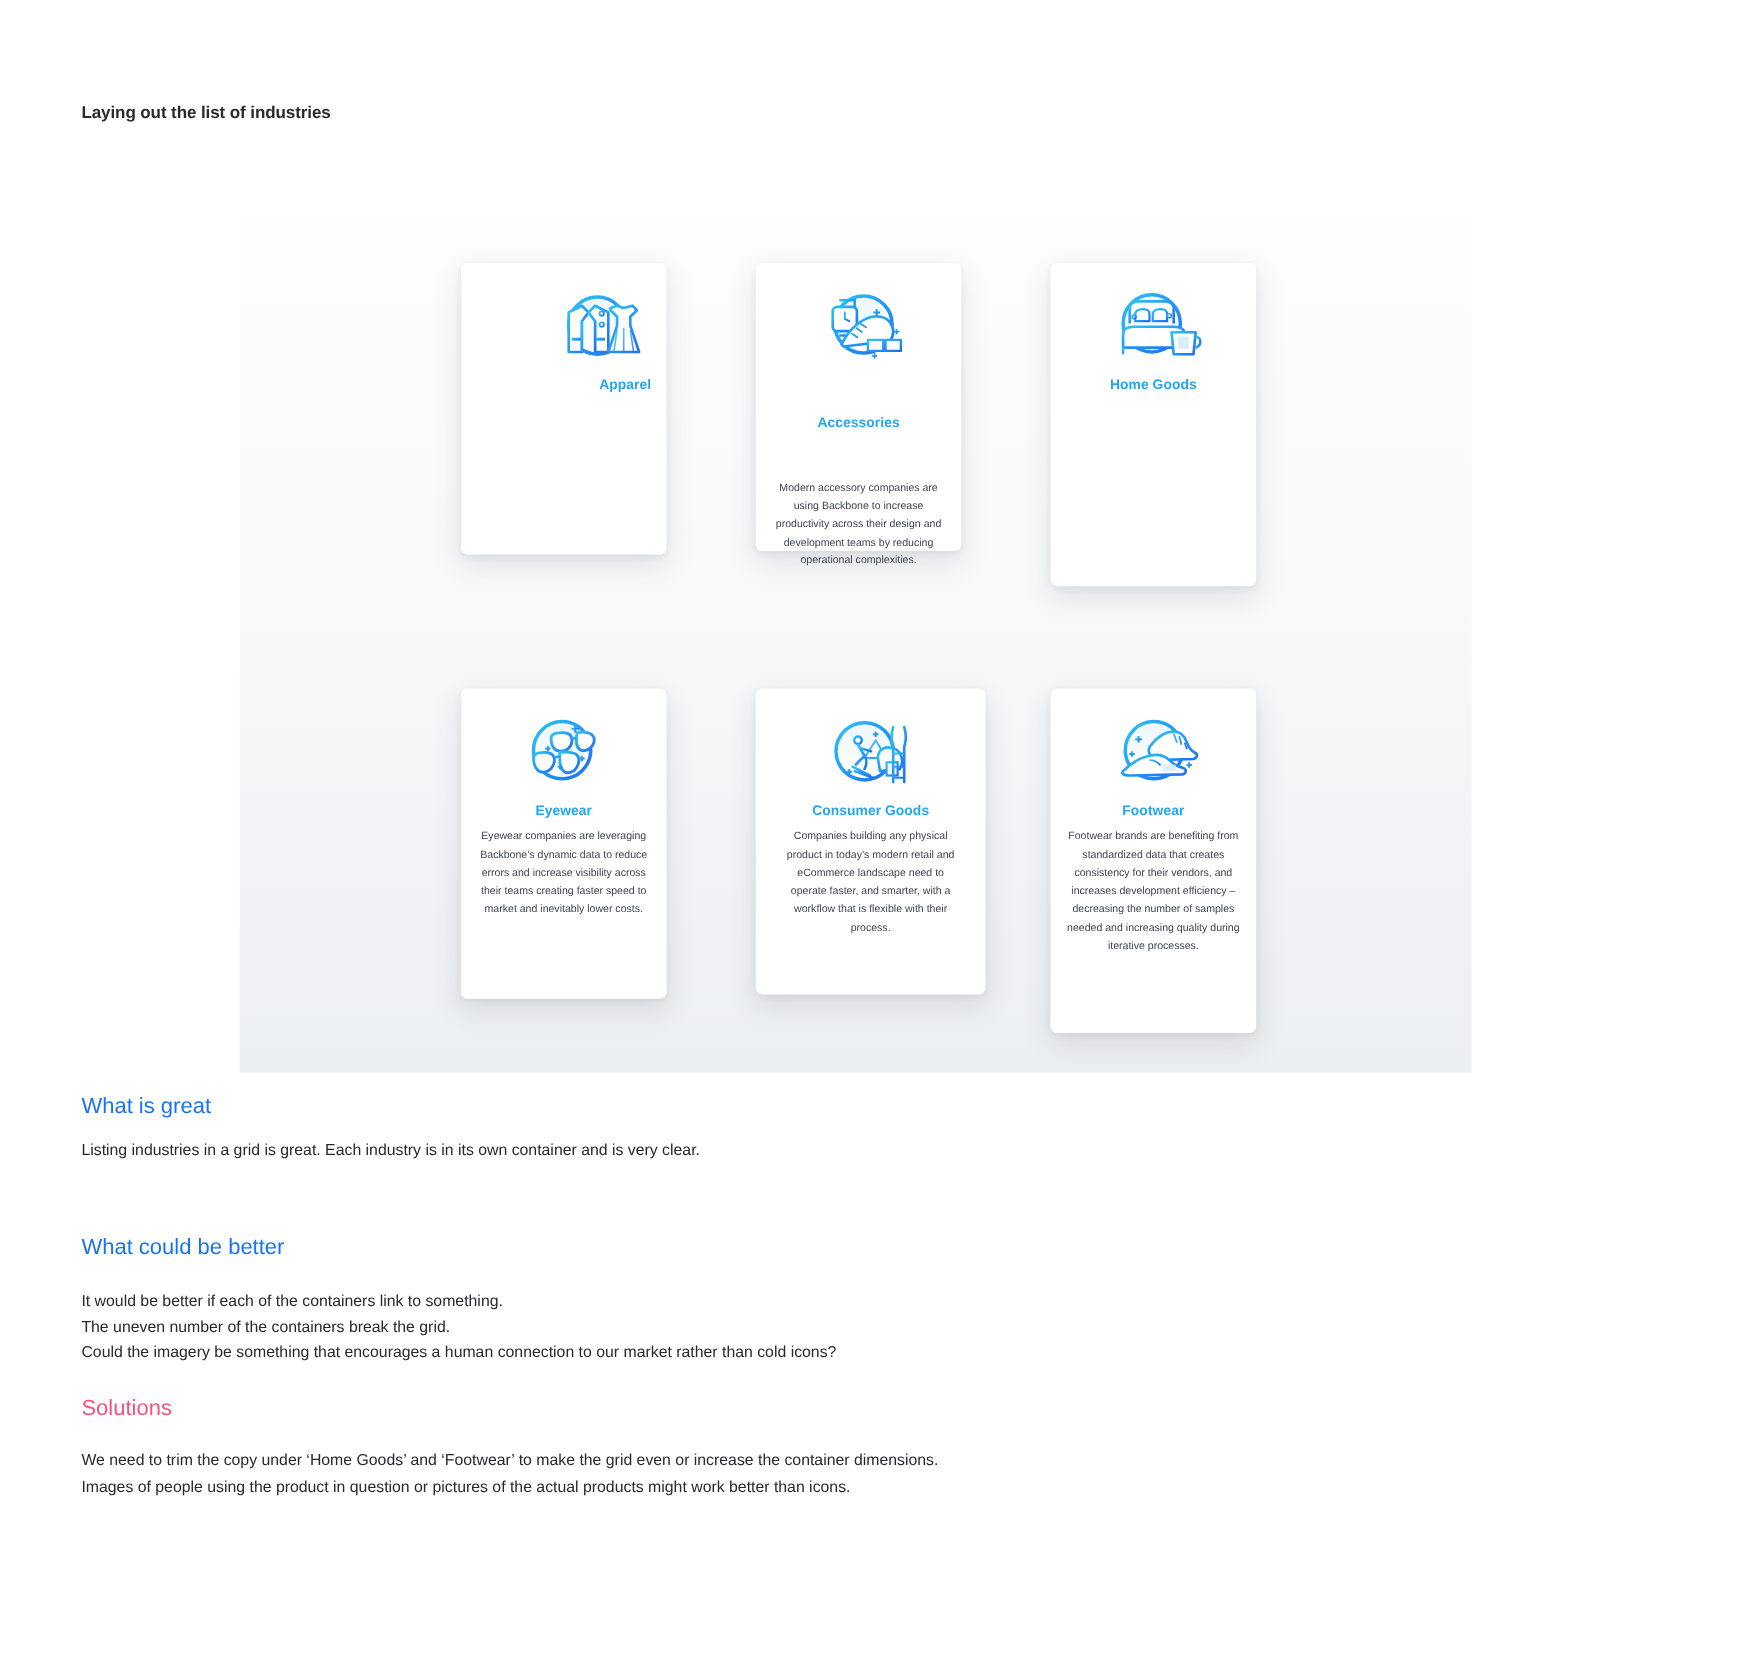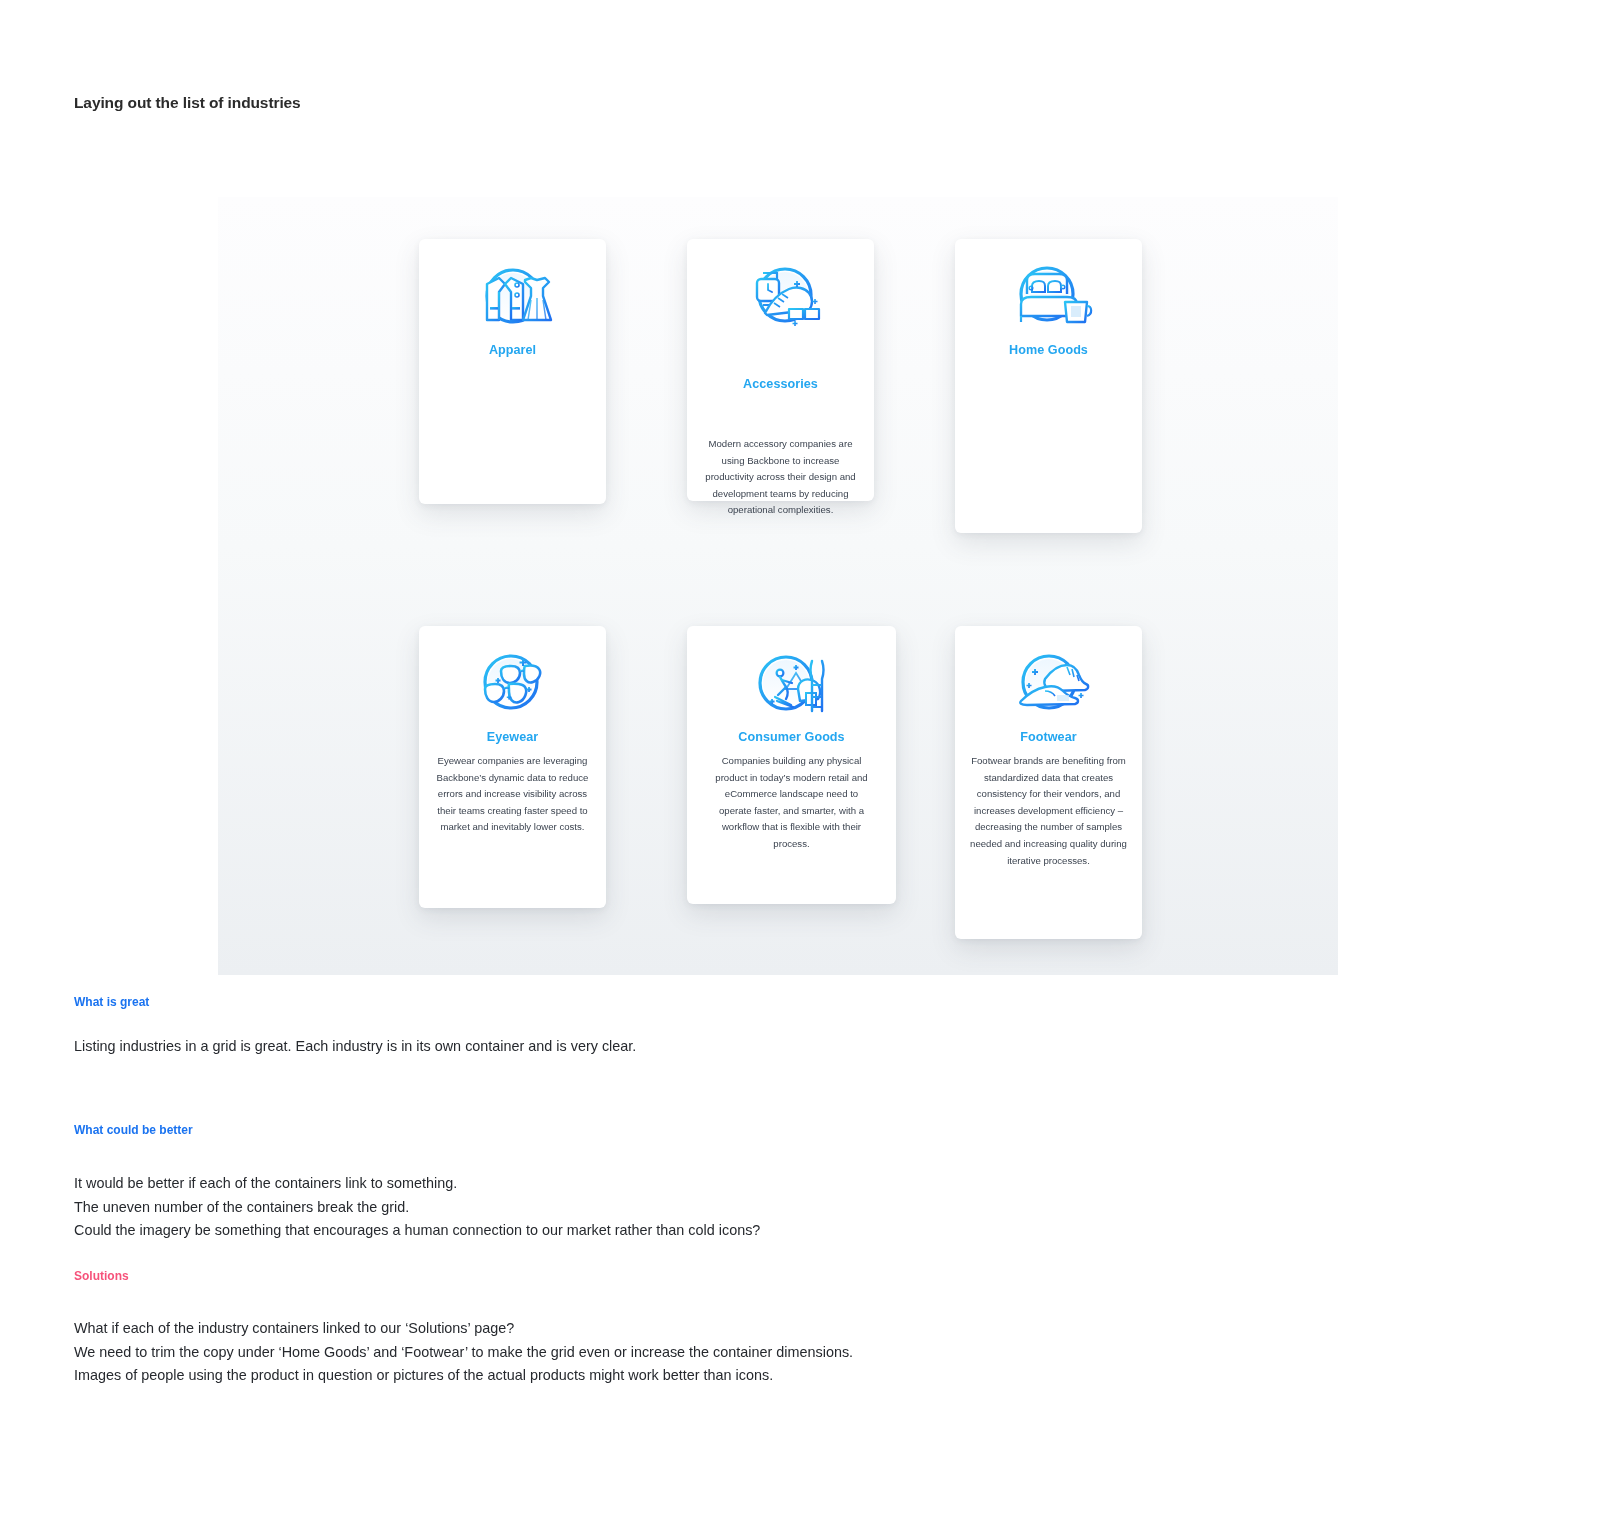--- a/index.html
+++ b/index.html
@@ -49,21 +49,21 @@
     border-radius: 6px;
     box-shadow: 0 10px 26px rgba(60, 72, 88, 0.13),
                 0 2px 6px rgba(60, 72, 88, 0.07);
     padding: 18px 14px 16px 14px;
     display: flex;
     flex-direction: column;
     align-items: center;
   }
 
   
-  .card-apparel        { left: 201px; top:  42px; width: 187px; height: 265px; }
+  .card-apparel        { left: 201px; top:  42px; width: 187px; height: 265px; align-items: flex-end; }
   .card-accessories    { left: 469px; top:  42px; width: 187px; height: 262px; gap: 36px; }
   .card-home-goods     { left: 737px; top:  42px; width: 187px; height: 294px; }
   
   .card-eyewear        { left: 201px; top: 429px; width: 187px; height: 282px; }
   .card-consumer-goods { left: 469px; top: 429px; width: 209px; height: 278px; }
   .card-footwear       { left: 737px; top: 429px; width: 187px; height: 313px; }
 
   .card-icon {
     width: 98px;
     height: 78px;
@@ -91,22 +91,22 @@
   }
 
   
   .notes {
     position: absolute;
     left: 74px;
     top: 995px;
     width: 1100px;
   }
   .note-heading {
-    font-size: 12px;
-    font-weight: bold;
+    font-size: 20px;
+    font-weight: normal;
     color: #1a73f0;
     margin: 0;
   }
   .note-heading.solutions { color: #f6527a; }
 
   .note-block { margin: 0; }
   .note-line {
     font-size: 14.4px;
     line-height: 23.5px;
     color: #26292e;
@@ -355,18 +355,17 @@
   <div class="sp-better-body note-block">
     <div class="note-line">It would be better if each of the containers link to something.</div>
     <div class="note-line">The uneven number of the containers break the grid.</div>
     <div class="note-line">Could the imagery be something that encourages a human connection to our market rather than cold icons?</div>
   </div>
 
   <div class="sp-solutions-h">
     <div class="note-heading solutions">Solutions</div>
   </div>
   <div class="sp-solutions-body note-block">
-    <div class="note-line">What if each of the industry containers linked to our ‘Solutions’ page?</div>
     <div class="note-line">We need to trim the copy under ‘Home Goods’ and ‘Footwear’ to make the grid even or increase the container dimensions.</div>
     <div class="note-line">Images of people using the product in question or pictures of the actual products might work better than icons.</div>
   </div>
 
 </div>
 
 </body></html>

